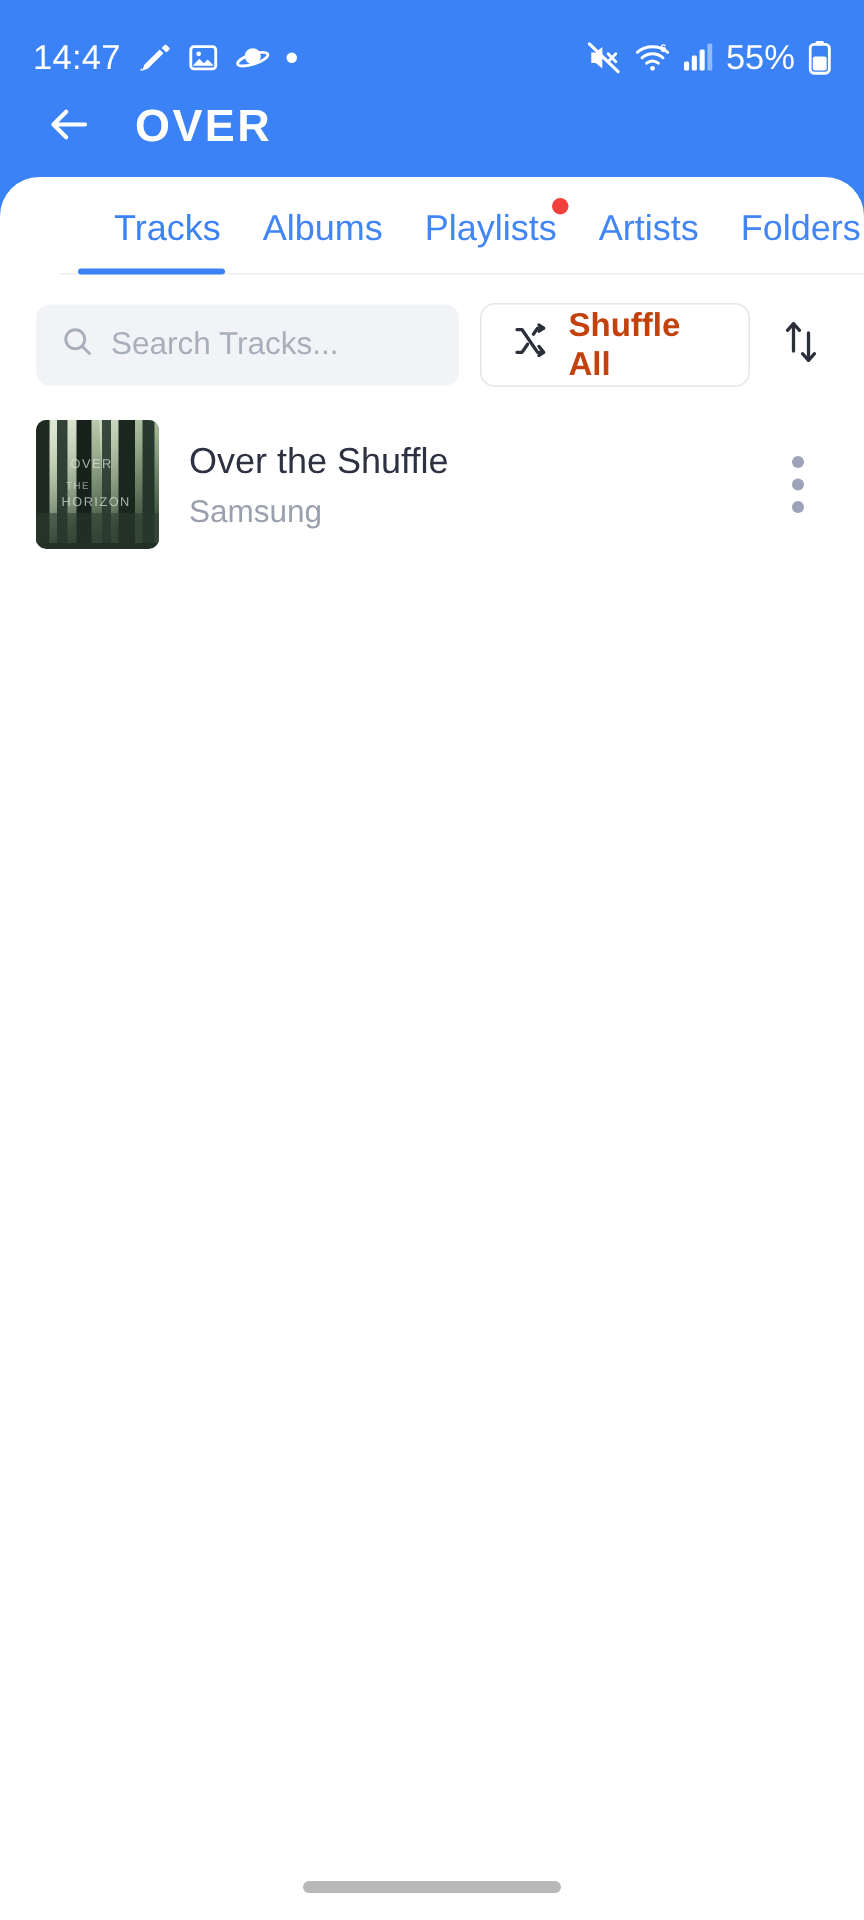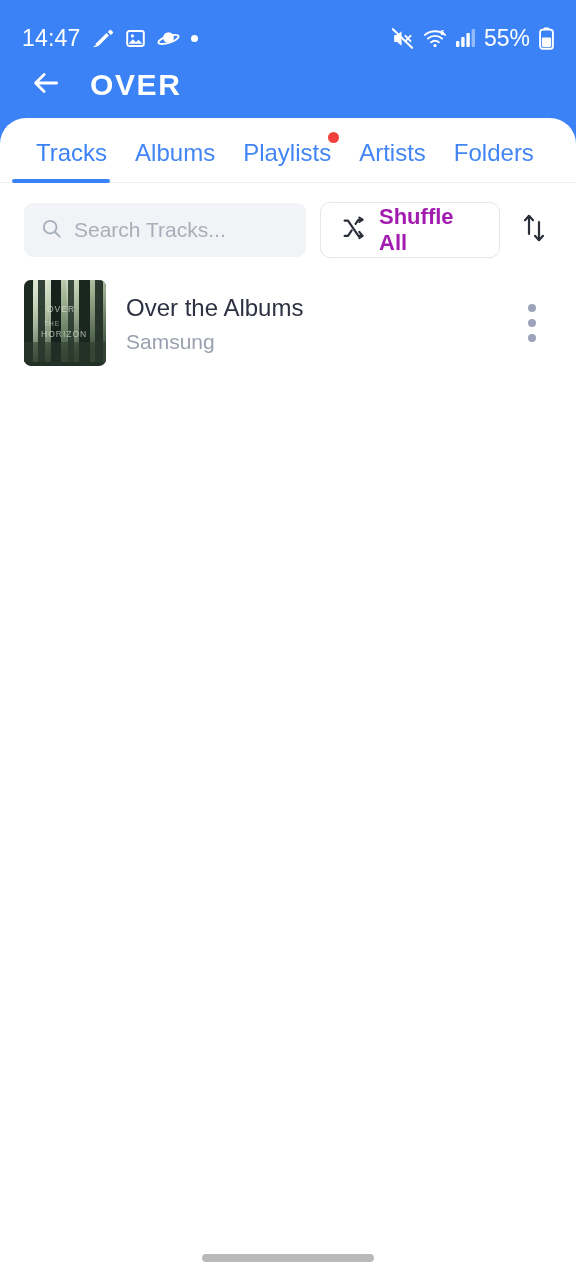--- a/index.html
+++ b/index.html
@@ -36,21 +36,21 @@
 
   
   .sheet {
     position:absolute; top:118px; left:0; width:576px; height:1162px;
     background:#ffffff; border-radius:26px 26px 0 0;
   }
 
   
   .tabs {
     position:relative; height:70px; display:flex; 
-    padding-left:22px; gap:0; overflow:hidden; white-space:nowrap;
+    padding-left:22px; gap:0; overflow:hidden; white-space:nowrap;margin-left:40px;
   }
   .tab {
     position:relative; font-size:24px; color:#4285F4; padding:0 14px;
     cursor:pointer; line-height:70px;
   }
   .tab.active { color:#3B82F6; }
   .tab-badge {
     position:absolute; top:14px; right:6px;
     width:11px; height:11px; border-radius:50%; background:#F2413C;
   }
@@ -69,21 +69,21 @@
   }
   .search-box {
     flex:0 0 282px; height:54px; background:#F1F3F6; border-radius:9px;
     display:flex; align-items:center; gap:11px; padding:0 16px;
   }
   .search-ph { font-size:21px; color:#A9AFBA; }
   .shuffle-btn {
     height:56px; background:#ffffff; border:1.5px solid #E3E6EB; border-radius:10px;
     display:flex; align-items:center; gap:13px; padding:0 20px; cursor:pointer;
   }
-  .shuffle-label { font-size:22px; font-weight:bold; color:#a21caf; }
+  .shuffle-label { font-size:22px; font-weight:bold; color:#c2410c; }
   .sort-btn {
     width:42px; height:54px; display:flex; align-items:center; justify-content:center;
     cursor:pointer;
   }
 
   
   .track-list { padding-top:10px; }
   .track-row {
     display:flex; align-items:center; gap:20px; padding:12px 22px 12px 24px;
     cursor:pointer;
@@ -268,21 +268,21 @@
             <rect x="44" y="0" width="6" height="82" fill="#27382d" opacity="0.9"></rect>
             <rect x="55" y="0" width="11" height="82" fill="#1a271f"></rect>
             <rect x="71" y="0" width="8" height="82" fill="#223128" opacity="0.95"></rect>
             <rect x="0" y="62" width="82" height="20" fill="#2b3a2e" opacity="0.55"></rect>
             <text x="23" y="32" font-size="8.5" fill="#dfe6dc" opacity="0.72" font-family="'Liberation Sans',sans-serif" letter-spacing="1">OVER</text>
             <text x="20" y="46" font-size="6.5" fill="#dfe6dc" opacity="0.6" font-family="'Liberation Sans',sans-serif" letter-spacing="1">THE</text>
             <text x="17" y="57" font-size="8.5" fill="#dfe6dc" opacity="0.7" font-family="'Liberation Sans',sans-serif" letter-spacing="1">HORIZON</text>
           </svg>
         </div>
         <div class="track-meta">
-          <div class="track-title">Over the Albums</div>
+          <div class="track-title">Over the Shuffle</div>
           <div class="track-artist">Samsung</div>
         </div>
         <div class="kebab">
           <i></i>
           <i></i>
           <i></i>
         </div>
       </div>
     </div>
 

